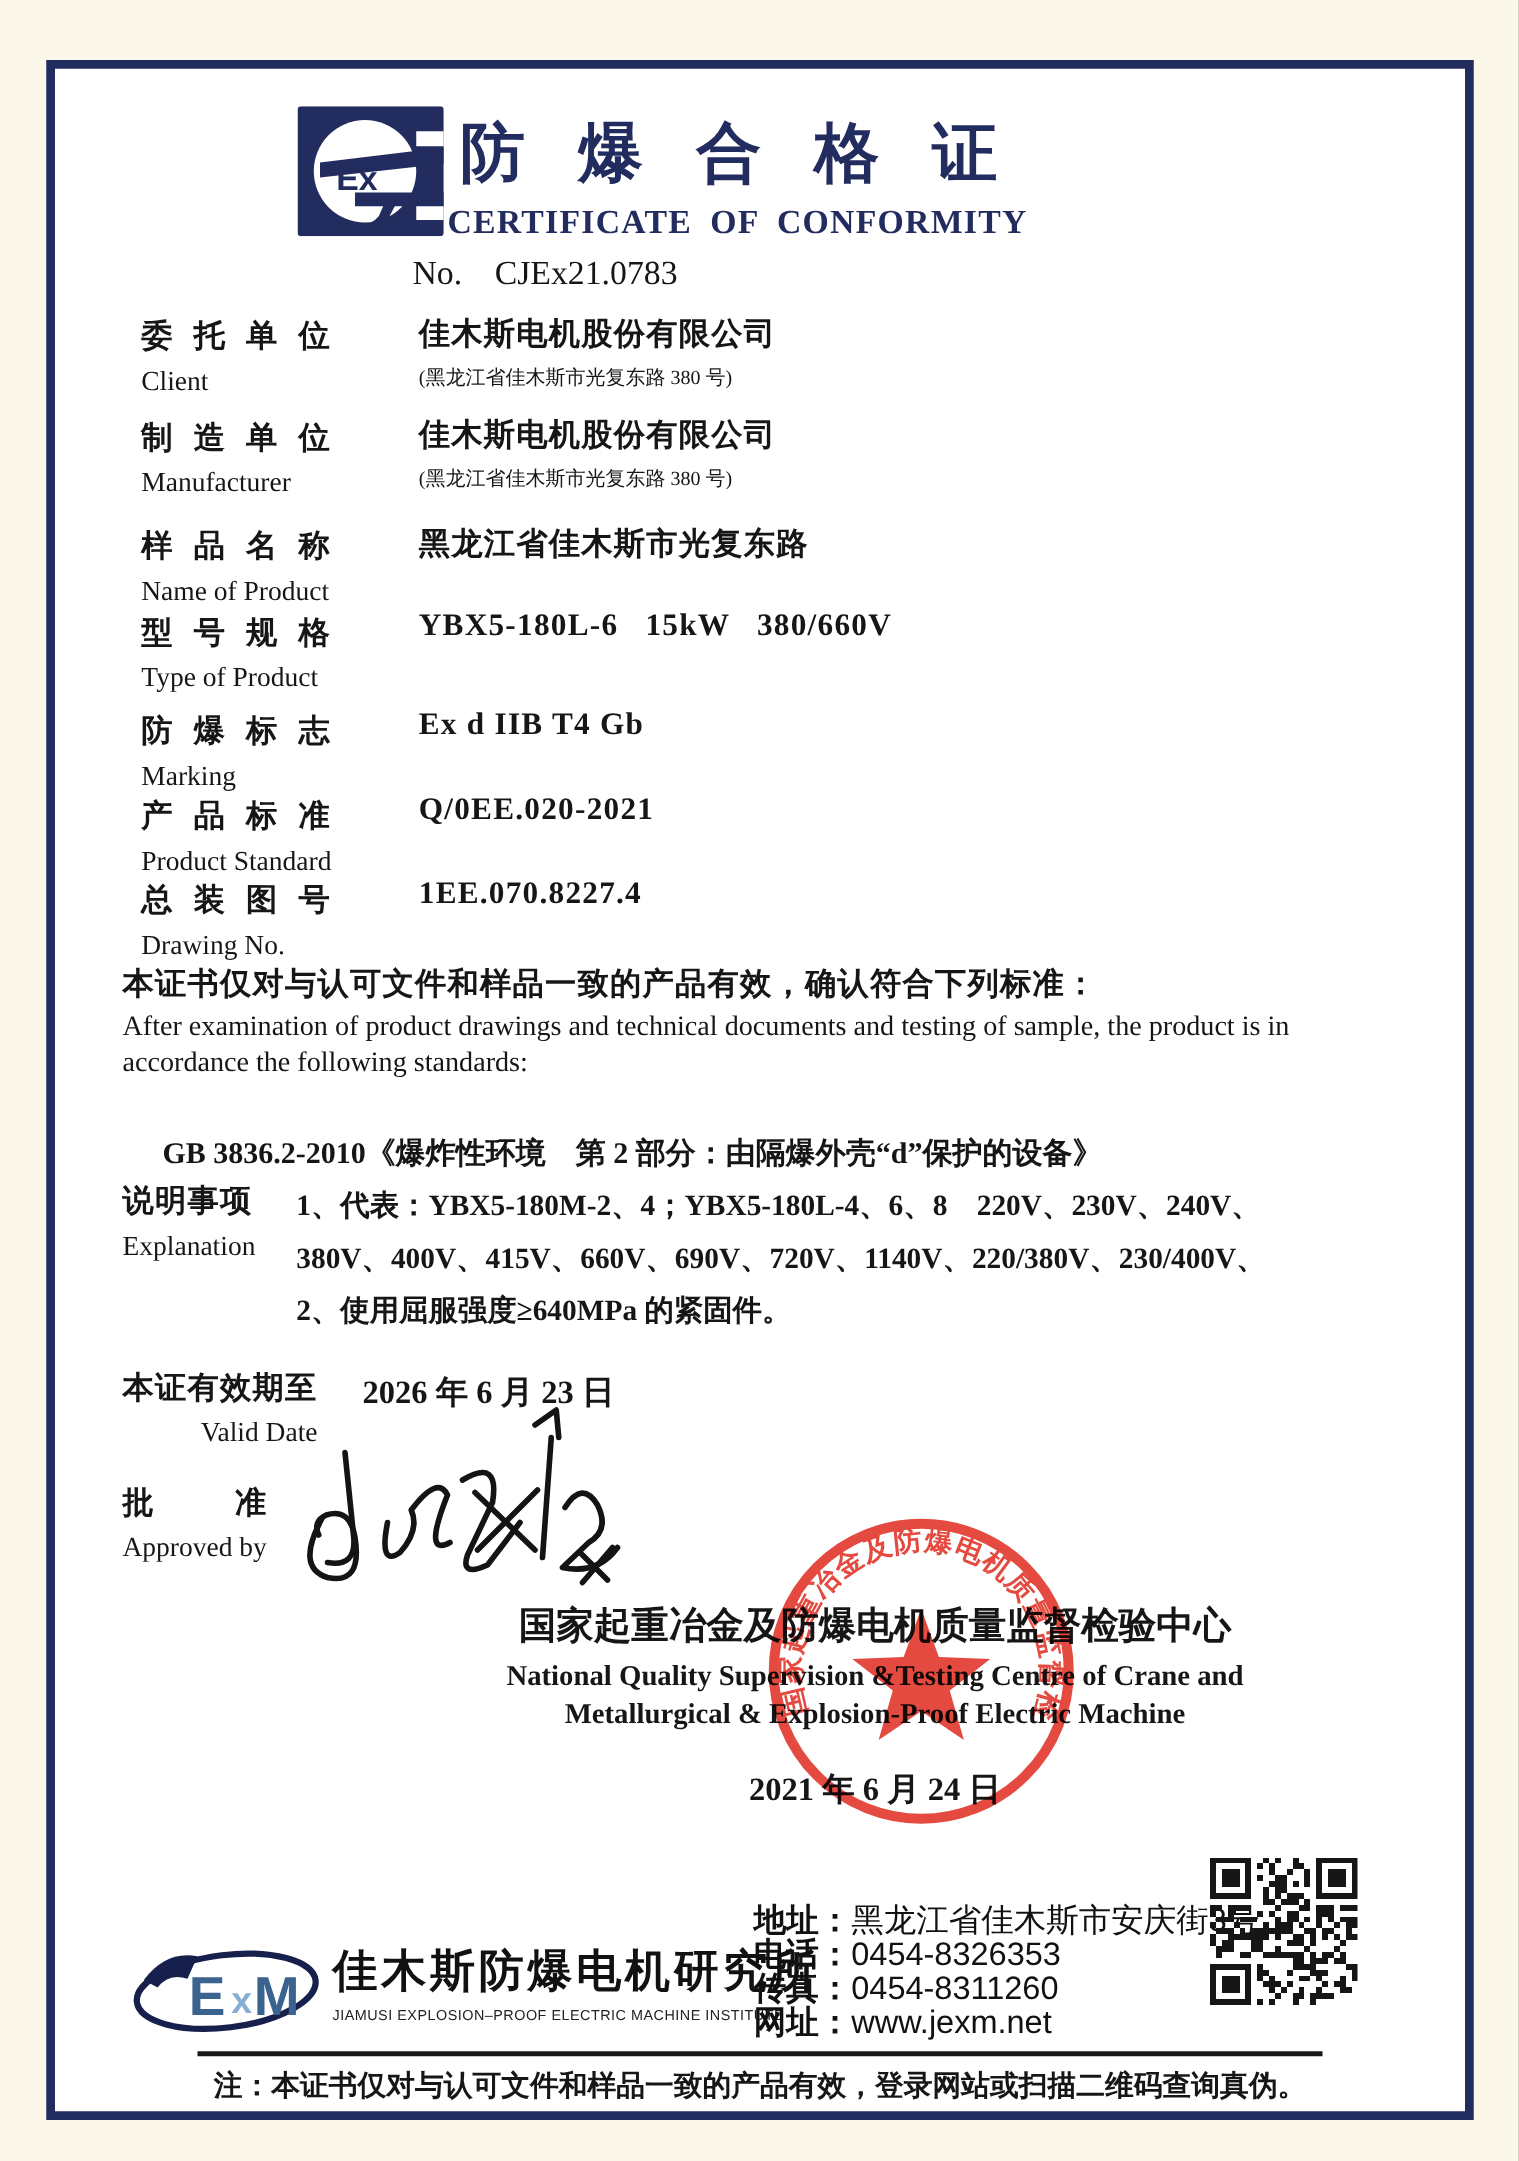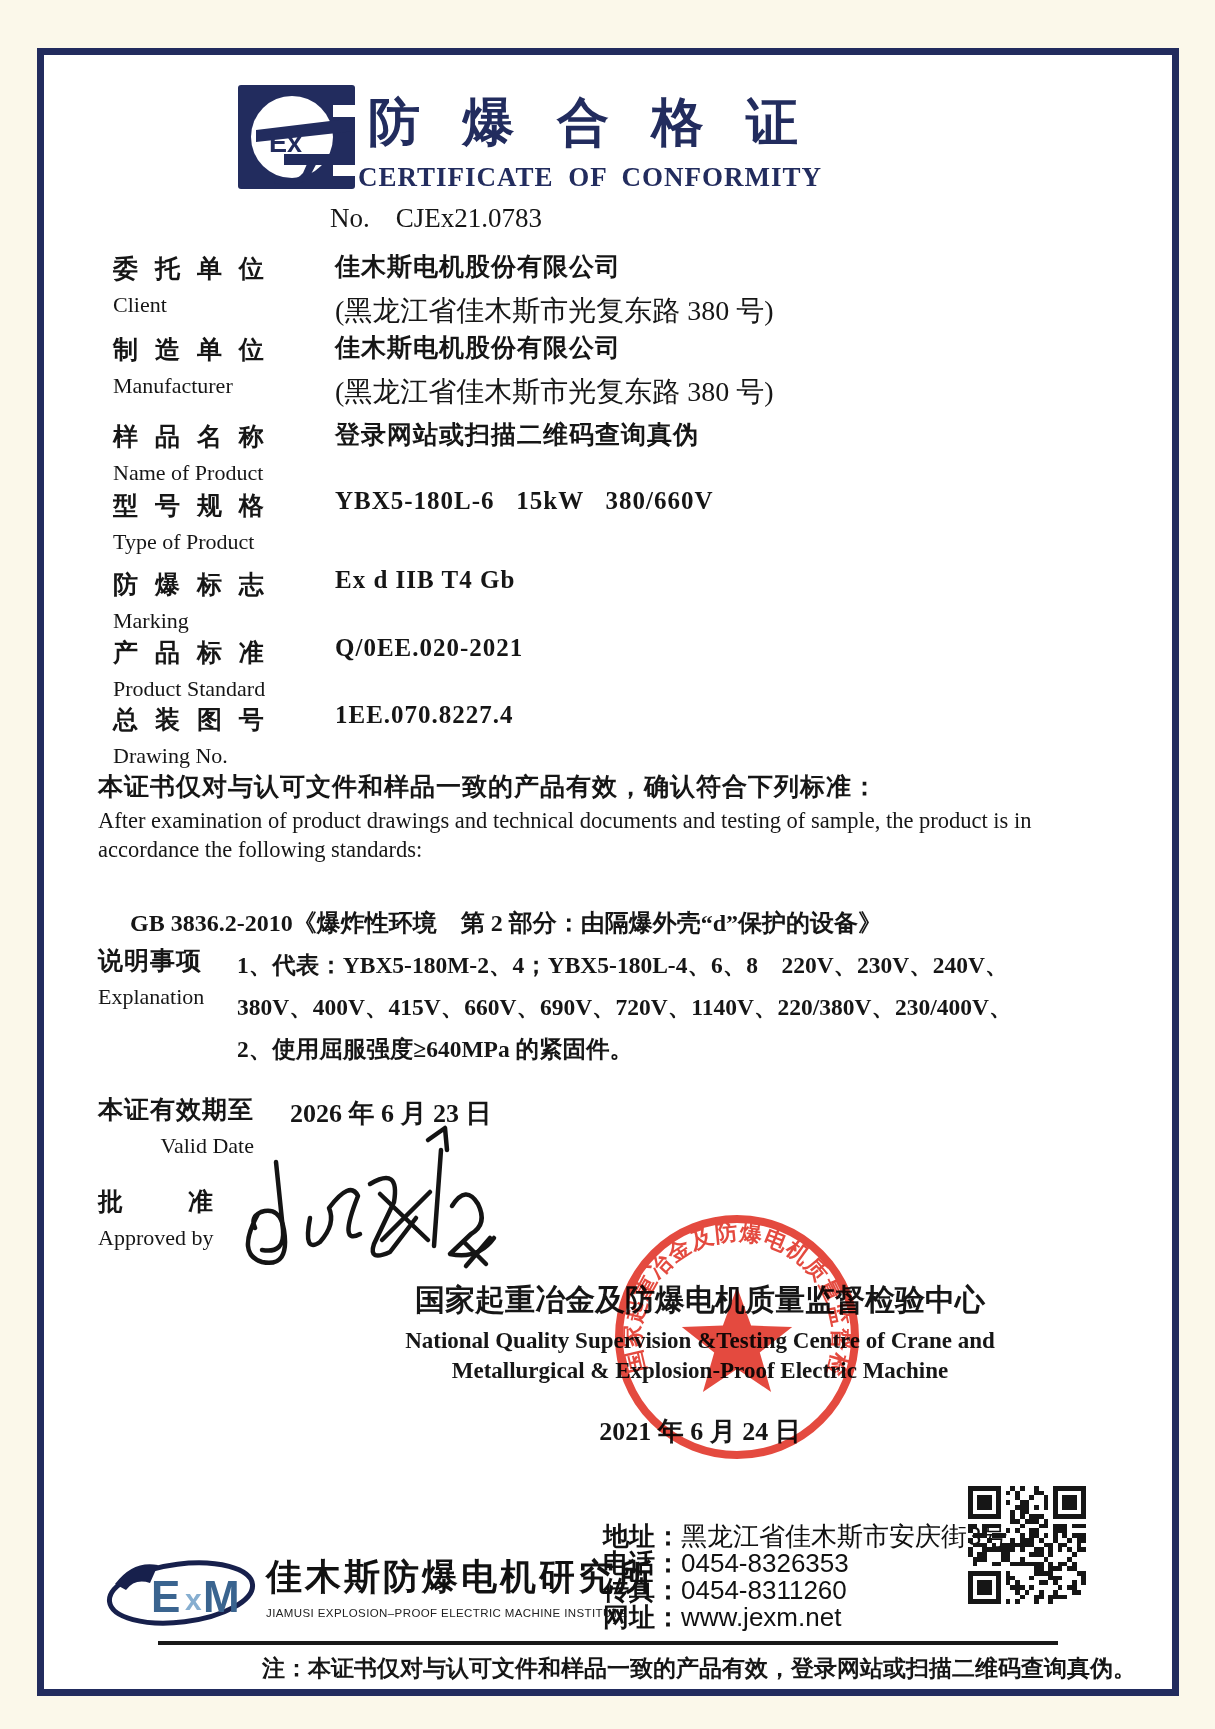--- a/index.html
+++ b/index.html
@@ -30,21 +30,21 @@
   }
   .cert-no{font-size:27px; color:var(--ink); white-space:nowrap;}
   .cert-no .num{margin-left:26px;}
   
   .cn-label{
     font-family:"Liberation Sans","DejaVu Sans",sans-serif;
     font-size:25px; font-weight:bold; letter-spacing:5px; white-space:nowrap;
   }
   .en-label{font-size:22px; margin-top:7px; white-space:nowrap;}
   .field-value{font-size:25px; font-weight:600; white-space:pre; letter-spacing:1px;}
-  .field-note{font-size:28px; margin-top:9px; white-space:nowrap;}
+  .field-note{font-size:16px; margin-top:9px; white-space:nowrap;}
   .statement-cn{
     font-family:"Liberation Sans","DejaVu Sans",sans-serif;
     font-size:25px; font-weight:bold; white-space:nowrap; letter-spacing:1px;
   }
   .statement-en{font-size:22.5px; line-height:29px; width:1010px;}
   .standard-line{font-size:24px; font-weight:600; line-height:41px; white-space:nowrap;}
   .expl-line{font-size:23.5px; font-weight:600; line-height:42px; white-space:nowrap;}
   .date-value{font-size:26px; font-weight:600; white-space:nowrap;}
   .centre-cn{
     font-family:"Liberation Sans","DejaVu Sans",sans-serif;
@@ -59,21 +59,21 @@
     font-family:"Liberation Sans","DejaVu Sans",sans-serif;
     font-size:11.5px; letter-spacing:0.4px; margin-top:5px; color:#222; white-space:nowrap;
   }
   .contact-line{
     font-family:"Liberation Sans","DejaVu Sans",sans-serif;
     font-size:26px; line-height:27px; white-space:nowrap; color:#111;
   }
   .contact-line .lbl{font-weight:bold;}
   .divider{position:absolute; left:158px; top:1641px; width:900px; height:4px; background:#191919;}
   .footer-note{
-    position:absolute; left:80px; top:1653px; width:1056px; text-align:right;
+    position:absolute; left:80px; top:1653px; width:1056px; text-align:center;
     font-family:"Liberation Sans","DejaVu Sans",sans-serif;
     font-size:23px; font-weight:bold; white-space:nowrap;
   }
   .stamp{position:absolute; left:605px; top:1205px; width:265px; height:265px;
     mix-blend-mode:multiply; opacity:0.92;}
   .sig{position:absolute; left:228px; top:1122px; width:300px; height:180px;}
   .centre-block{position:absolute; left:385px; top:1280px; width:630px; text-align:center;}
   .qr{position:absolute; left:968px; top:1486px; width:118px; height:118px;}
 </style>
 </head>
@@ -119,21 +119,21 @@
   <div class="abs" style="left:335px; top:331px;">
     <div class="field-value">佳木斯电机股份有限公司</div>
     <div class="field-note">(黑龙江省佳木斯市光复东路 380 号)</div>
   </div>
 
   <div class="abs" style="left:113px; top:420px;">
     <div class="cn-label">样 品 名 称</div>
     <div class="en-label">Name of Product</div>
   </div>
   <div class="abs" style="left:335px; top:418px;">
-    <div class="field-value">登录网站或扫描二维码查询真伪</div>
+    <div class="field-value">黑龙江省佳木斯市光复东路</div>
   </div>
 
   <div class="abs" style="left:113px; top:489px;">
     <div class="cn-label">型 号 规 格</div>
     <div class="en-label">Type of Product</div>
   </div>
   <div class="abs" style="left:335px; top:487px;">
     <div class="field-value">YBX5-180L-6   15kW   380/660V</div>
   </div>
 

